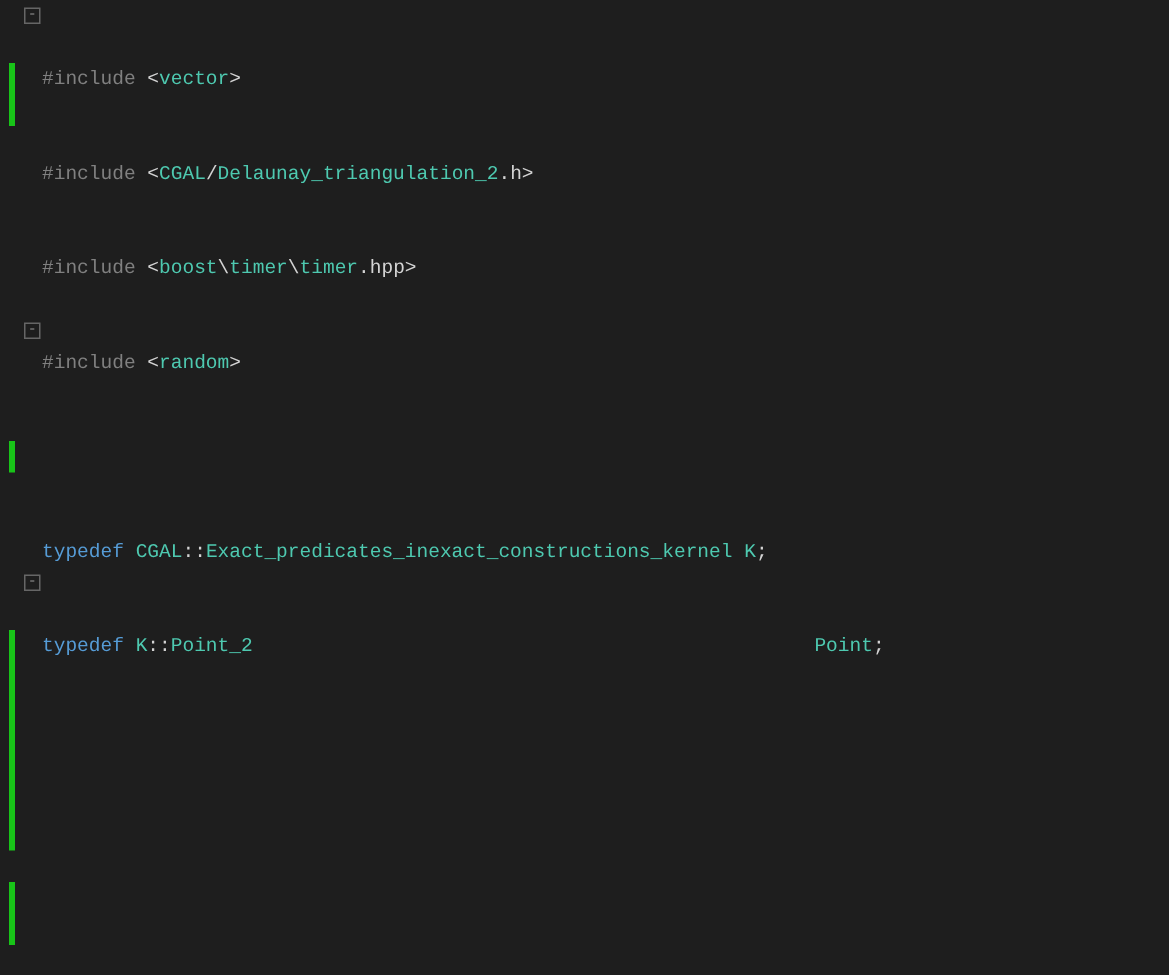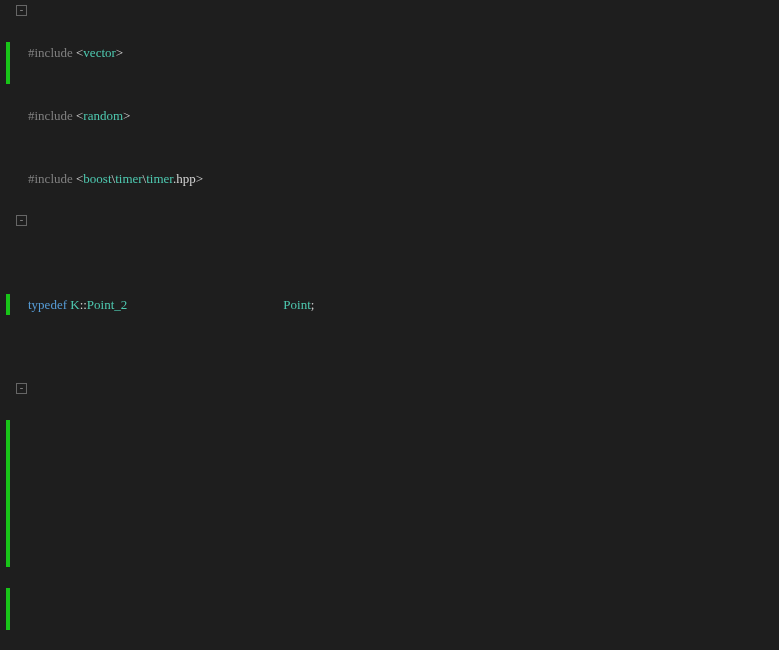--- a/index.html
+++ b/index.html
@@ -43,21 +43,20 @@
     .changebar {
       position: absolute;
       left: 6px;
       width: 4px;
       background: #18c418;
     }
     .code {
       flex: 1;
       white-space: pre;
       color: #d4d4d4;
-      font-family: Liberation Serif, serif;
     }
     .line {
       height: 21px;
       padding-left: 0px;
     }
     .kw-blue { color: #569cd6; }
     .kw-teal { color: #4ec9b0; }
     .id { color: #d4d4d4; }
     .gray { color: #808080; }
   </style>
@@ -69,23 +68,25 @@
     <div class="fold" style="top:5px;">-</div>
     <div class="changebar" style="top:42px;height:42px;"></div>
     <div class="fold" style="top:215px;">-</div>
     <div class="changebar" style="top:294px;height:21px;"></div>
     <div class="fold" style="top:383px;">-</div>
     <div class="changebar" style="top:420px;height:147px;"></div>
     <div class="changebar" style="top:588px;height:42px;"></div>
   </div>
   <div class="code">
     <div class="line"><span class="gray">#include </span><span class="id">&lt;</span><span class="kw-teal">vector</span><span class="id">&gt;</span></div>
+    <div class="line"><span class="gray">#include </span><span class="id">&lt;</span><span class="kw-teal">CGAL</span><span class="id">/</span><span class="kw-teal">Delaunay_triangulation_2</span><span class="id">.h&gt;</span></div>
+    <div class="line"><span class="gray">#include </span><span class="id">&lt;</span><span class="kw-teal">boost</span><span class="id">\</span><span class="kw-teal">timer</span><span class="id">\</span><span class="kw-teal">timer</span><span class="id">.hpp&gt;</span></div>
     <div class="line"><span class="gray">#include </span><span class="id">&lt;</span><span class="kw-teal">random</span><span class="id">&gt;</span></div>
-    <div class="line"><span class="gray">#include </span><span class="id">&lt;</span><span class="kw-teal">boost</span><span class="id">\</span><span class="kw-teal">timer</span><span class="id">\</span><span class="kw-teal">timer</span><span class="id">.hpp&gt;</span></div>
     <div class="line"></div>
+    <div class="line"><span class="kw-blue">typedef</span> <span class="kw-teal">CGAL</span><span class="id">::</span><span class="kw-teal">Exact_predicates_inexact_constructions_kernel</span> <span class="kw-teal">K</span><span class="id">;</span></div>
     <div class="line"><span class="kw-blue">typedef</span> <span class="kw-teal">K</span><span class="id">::</span><span class="kw-teal">Point_2</span>                                                <span class="kw-teal">Point</span><span class="id">;</span></div>
     <div class="line"></div>
     
     
     
     
     
     
     
     

